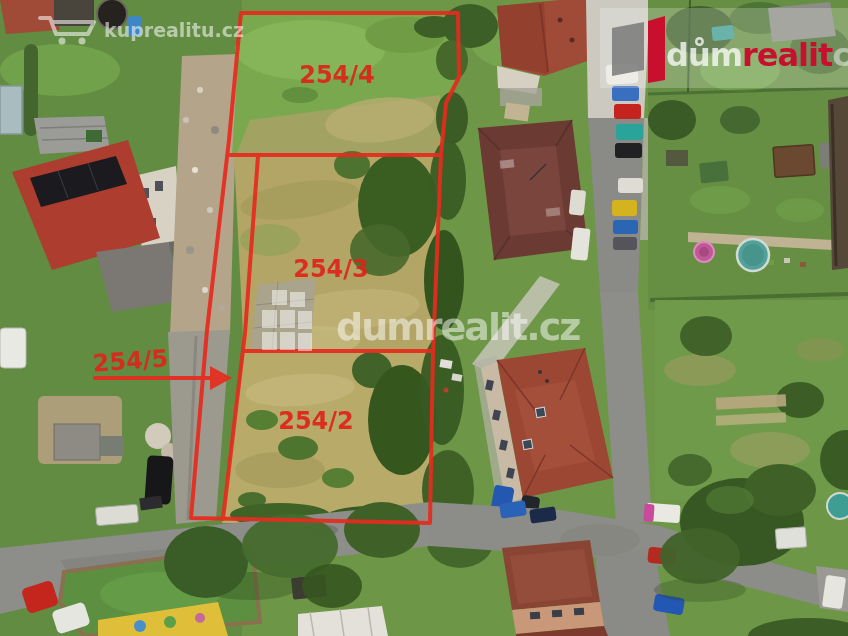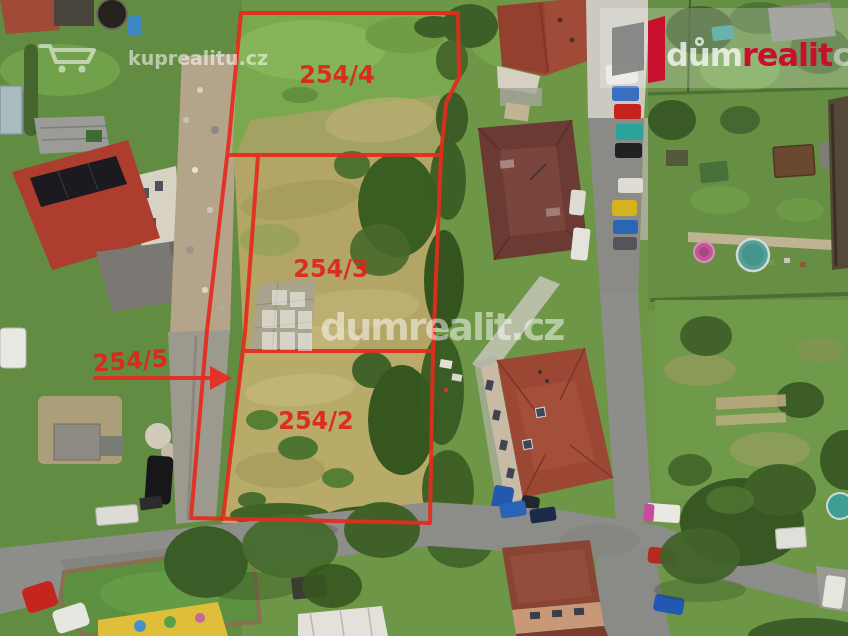--- a/index.html
+++ b/index.html
@@ -1,23 +1,23 @@
 <!DOCTYPE html>
 <html><head>
 <meta charset="utf-8">
 <style>
   html,body{margin:0;padding:0;background:#222;}
   #shot{position:relative;width:848px;height:636px;overflow:hidden;
         font-family:"DejaVu Sans","Liberation Sans",sans-serif;background:#6d9747;}
   #scene{position:absolute;left:0;top:0;}
   .wm{position:absolute;display:flex;align-items:center;pointer-events:none;}
-  #wm-topleft{left:38px;top:14px;gap:24px;margin-top:28px;}
+  #wm-topleft{left:38px;top:14px;gap:0;}
   #wm-topleft .wm-text{font-size:19px;font-weight:bold;color:rgba(255,255,255,0.55);letter-spacing:0px;}
   #wm-center-icon{position:absolute;left:258px;top:288px;}
-  #wm-center-text{position:absolute;left:320px;top:308px;font-size:38px;line-height:38px;
+  #wm-center-text{position:absolute;left:336px;top:308px;font-size:38px;line-height:38px;
         font-weight:bold;color:rgba(255,255,255,0.5);letter-spacing:-2px;}
   #logo-band{position:absolute;left:600px;top:8px;width:248px;height:80px;
         background:rgba(255,255,255,0.22);}
   #logo-mark{position:absolute;left:8px;top:4px;}
   #logo-text{position:absolute;left:66px;top:30px;font-size:32px;line-height:34px;
         font-weight:bold;letter-spacing:-1px;white-space:nowrap;}
   #logo-text .lt-light{color:rgba(250,250,250,0.78);text-align:right;}
   #logo-text .lt-red{color:#c8102e;}
   #logo-text .lt-clip{color:rgba(245,245,245,0.5);}
   .plabel{font-weight:bold;font-size:24px;fill:#de241b;opacity:0.92;}

